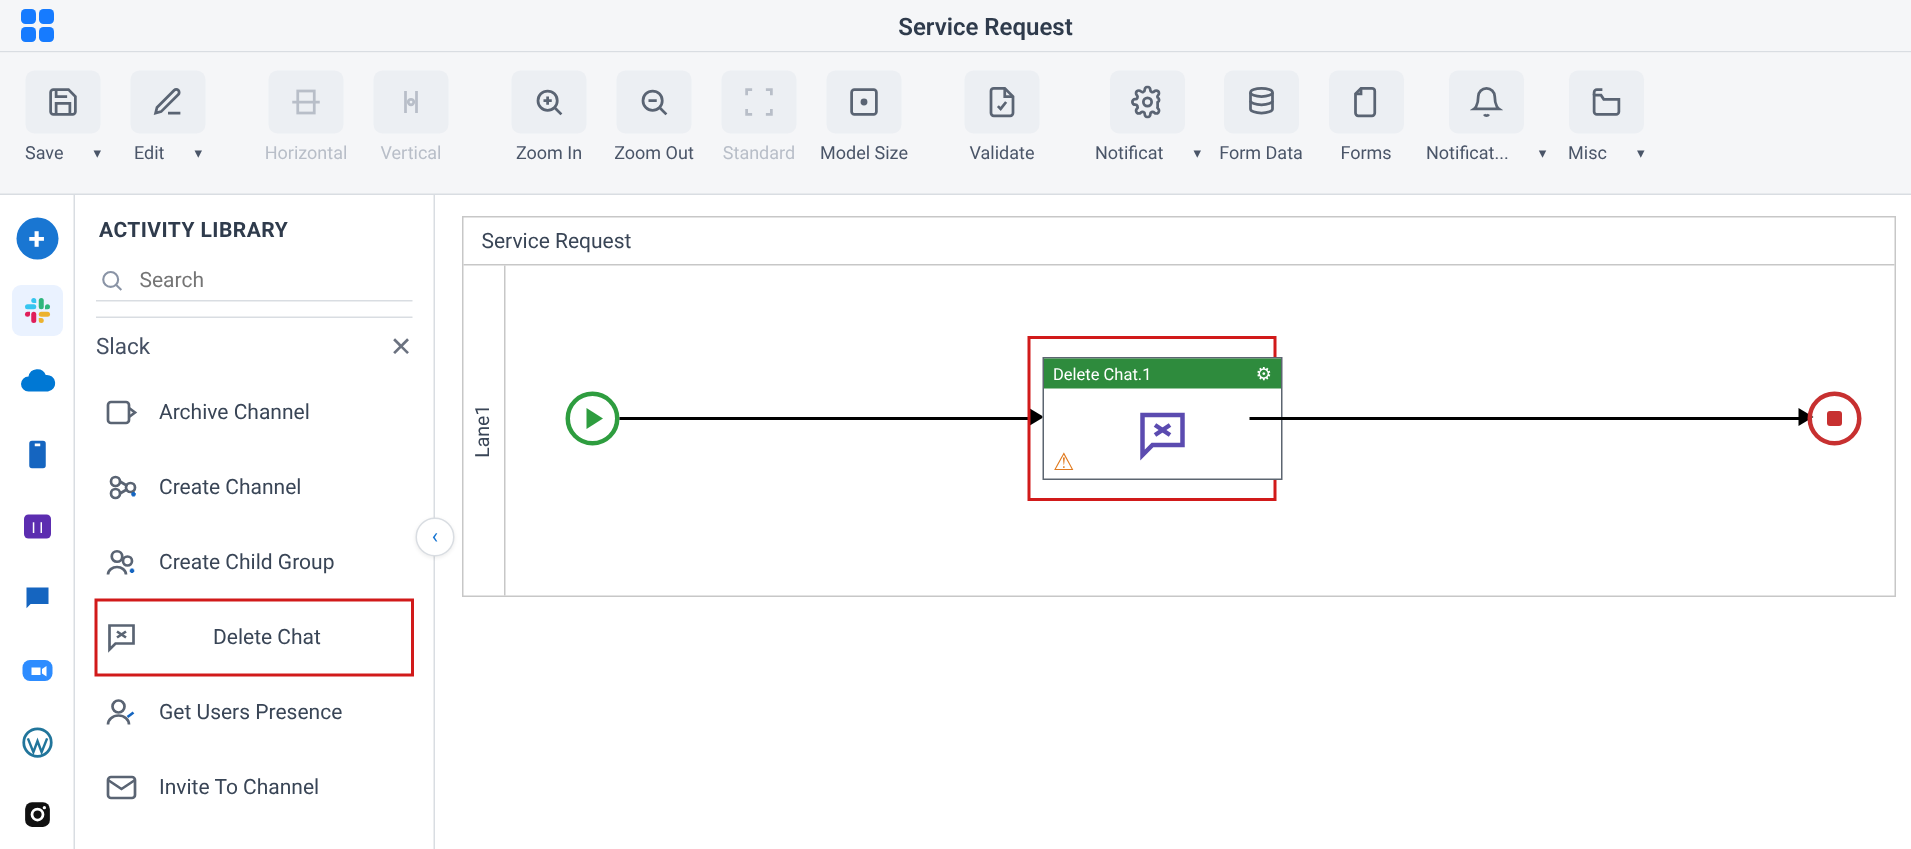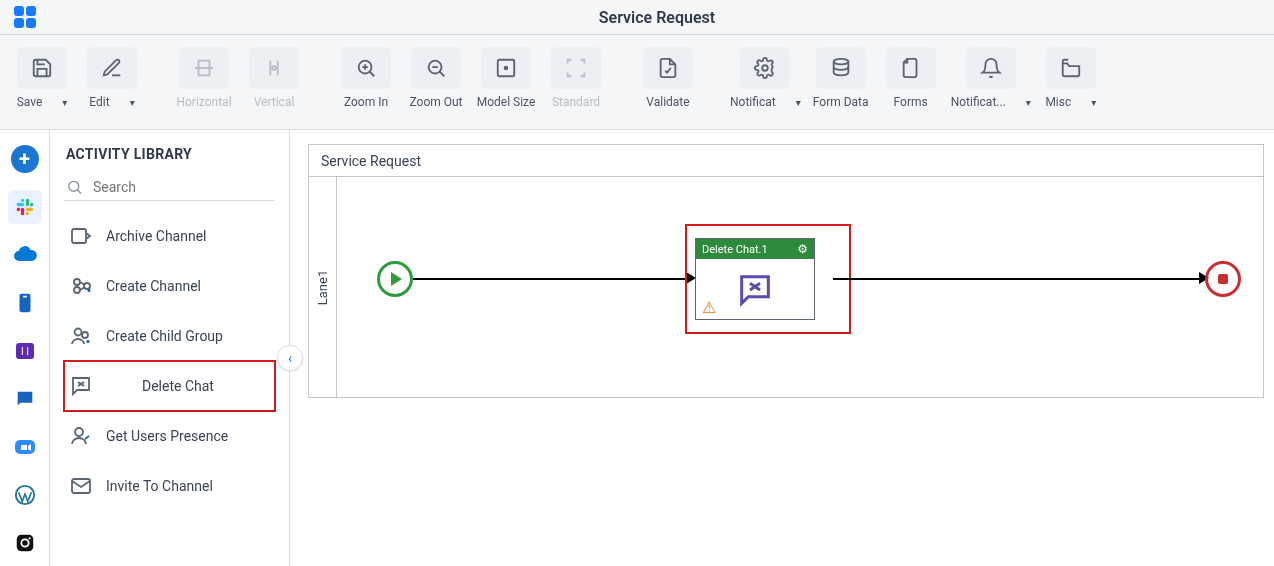--- a/index.html
+++ b/index.html
@@ -61,21 +61,21 @@
   .node-end{position:absolute;right:22px;top:84px;width:36px;height:36px;border:3px solid var(--red);border-radius:50%;display:flex;align-items:center;justify-content:center;}
   .node-end::after{content:"";width:10px;height:10px;background:var(--red);border-radius:2px;}
   .connector{position:absolute;top:101px;height:2px;background:#000;}
   .arrowhead{position:absolute;top:95px;width:0;height:0;border-left:10px solid #000;border-top:6px solid transparent;border-bottom:6px solid transparent;}
   .c1{left:76px;width:275px;}
   .ah1{left:349px;}
   .c2{left:496px;width:370px;}
   .ah2{left:862px;}
   
   .act-outline{position:absolute;left:348px;top:47px;width:166px;height:110px;border:2px solid #d11a1a;}
-  .act-node{position:absolute;left:358px;top:61px;width:120px;height:82px;border:1px solid #5c6570;background:#fff;}
+  .act-node{position:absolute;left:358px;top:61px;width:160px;height:82px;border:1px solid #5c6570;background:#fff;}
   .act-head{height:20px;background:#2e8b3d;color:#fff;font-size:11px;display:flex;align-items:center;justify-content:space-between;padding:0 6px;}
   .gear{font-size:12px;cursor:pointer;}
   .act-body{height:62px;display:flex;align-items:center;justify-content:center;position:relative;}
   .warn{position:absolute;left:6px;bottom:4px;color:#e07a1f;font-size:16px;}
   
   .slack-mini{width:20px;height:20px;}
 </style>
 </head>
 <body>
 
@@ -165,42 +165,42 @@
         <svg width="22" height="22" viewBox="0 0 24 24" fill="none" stroke="#5a6473" stroke-width="2">
             <circle cx="11" cy="11" r="7"></circle>
             <line x1="21" y1="21" x2="16" y2="16"></line>
             <line x1="8" y1="11" x2="14" y2="11"></line>
           </svg>
       </div>
       <div class="tlabel">
           <span>Zoom Out</span>
         </div>
     </div>
-    <div class="tbtn">
-      <div class="ticon">
-        <svg width="22" height="22" viewBox="0 0 24 24" fill="none" stroke="#5a6473" stroke-width="2">
-            <rect x="3" y="3" width="18" height="18" rx="2"></rect>
-            <circle cx="12" cy="12" r="1.5" fill="#5a6473"></circle>
-          </svg>
-      </div>
-      <div class="tlabel">
-          <span>Model Size</span>
-        </div>
-    </div>
     <div class="tbtn disabled">
       <div class="ticon">
         <svg width="22" height="22" viewBox="0 0 24 24" fill="none" stroke="#b8bec8" stroke-width="2">
             <path d="M3 7V3h4"></path>
             <path d="M21 7V3h-4"></path>
             <path d="M3 17v4h4"></path>
             <path d="M21 17v4h-4"></path>
           </svg>
       </div>
       <div class="tlabel">
           <span>Standard</span>
+        </div>
+    </div>
+    <div class="tbtn">
+      <div class="ticon">
+        <svg width="22" height="22" viewBox="0 0 24 24" fill="none" stroke="#5a6473" stroke-width="2">
+            <rect x="3" y="3" width="18" height="18" rx="2"></rect>
+            <circle cx="12" cy="12" r="1.5" fill="#5a6473"></circle>
+          </svg>
+      </div>
+      <div class="tlabel">
+          <span>Model Size</span>
         </div>
     </div>
   </div>
   <div class="sep"></div>
   <div class="tool-group">
     <div class="tbtn">
       <div class="ticon">
         <svg width="22" height="22" viewBox="0 0 24 24" fill="none" stroke="#5a6473" stroke-width="2">
             <path d="M14 2H6a2 2 0 0 0-2 2v16a2 2 0 0 0 2 2h12a2 2 0 0 0 2-2V8z"></path>
             <polyline points="14 2 14 8 20 8"></polyline>
@@ -340,20 +340,24 @@
   <div class="panel">
     <div class="panel-head">ACTIVITY LIBRARY</div>
     <div class="search">
       <svg width="18" height="18" viewBox="0 0 24 24" fill="none" stroke="#8a94a6" stroke-width="2">
           <circle cx="11" cy="11" r="7"></circle>
           <line x1="21" y1="21" x2="16" y2="16"></line>
         </svg>
       <input placeholder="Search" style="">
     </div>
     <div class="lib-section">
+      <div class="lib-title">
+        <span>Slack</span>
+        <span class="close-x">✕</span>
+      </div>
       <div class="lib-list" id="lib-list">
           <div class="lib-item">
             <span class="lib-icon">
               <svg width="24" height="24" viewBox="0 0 24 24" fill="none" stroke="#5a6473" stroke-width="1.8">
                 <rect x="3" y="5" width="14" height="14" rx="2"></rect>
                 <path d="M17 9l4 3-4 3"></path>
               </svg>
             </span>
             <span>Archive Channel</span>
           </div>

